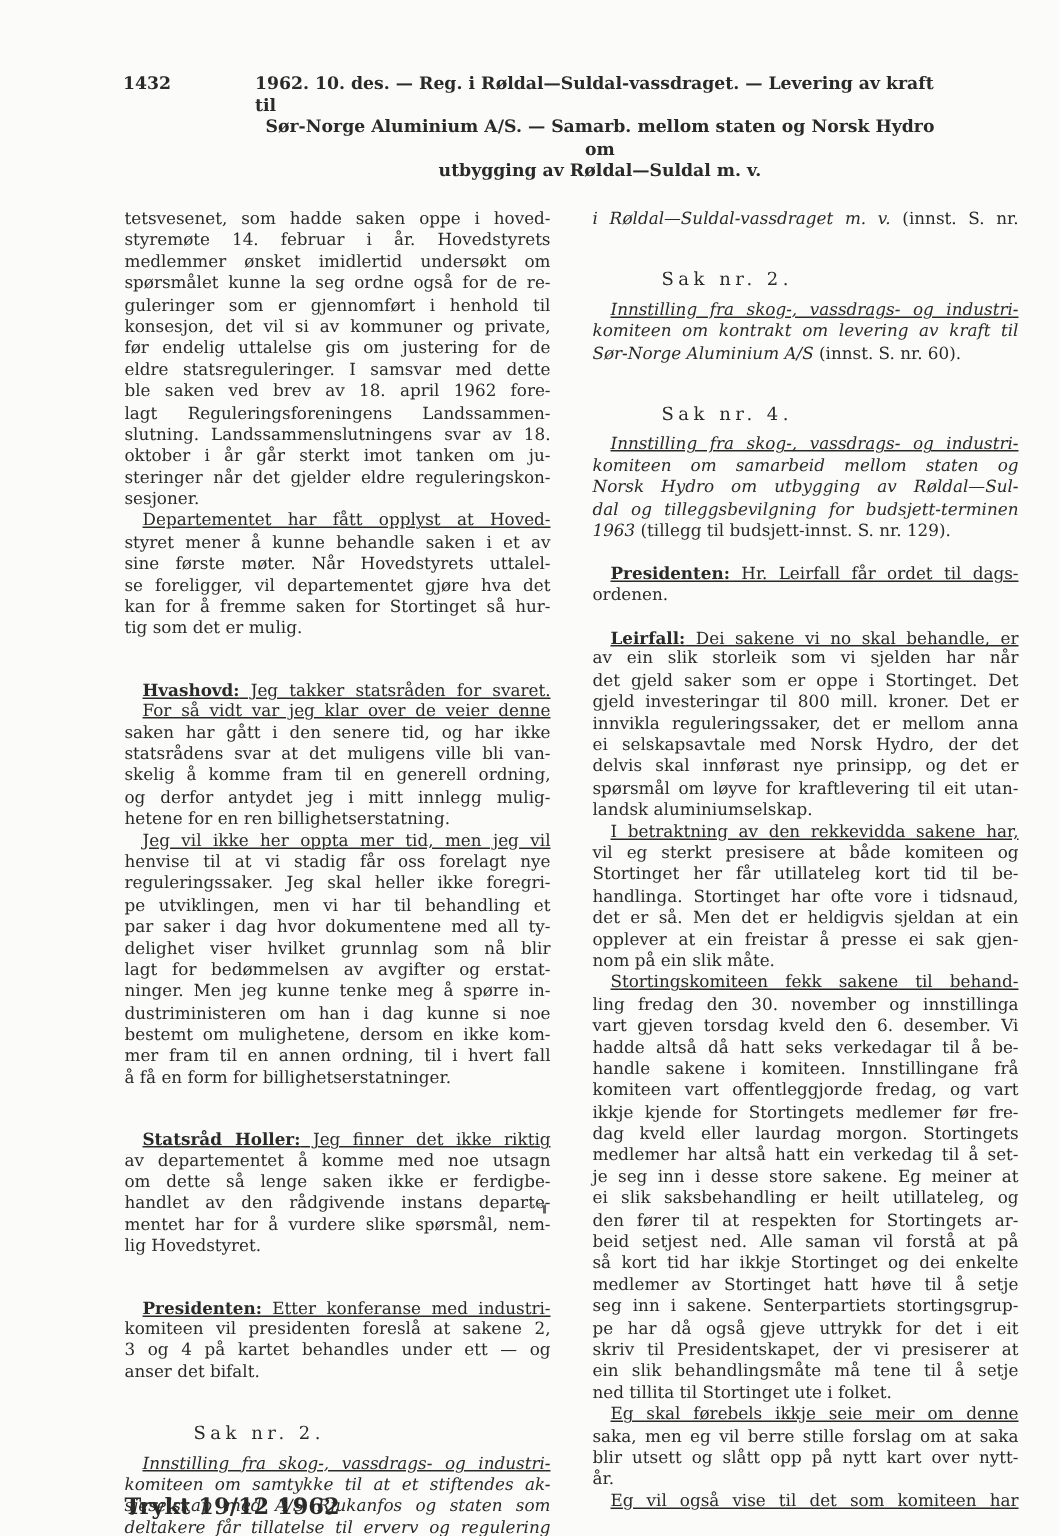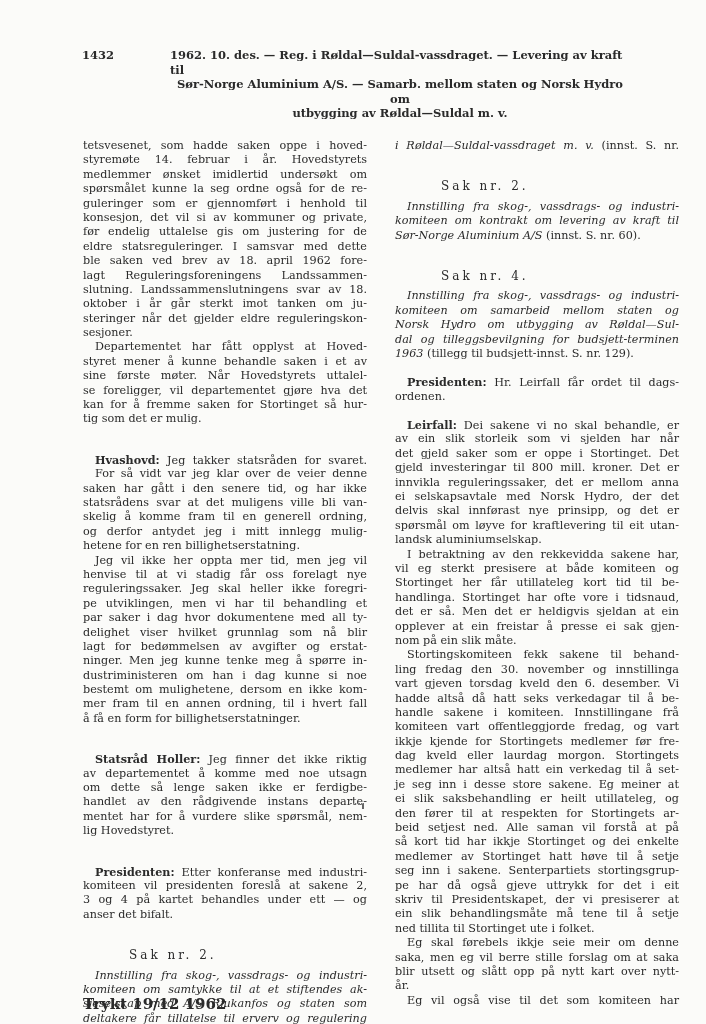--- a/index.html
+++ b/index.html
@@ -15,21 +15,21 @@
     }
     .running-head .l1 { display: block; text-align: left; }
     .col {
       position: absolute; top: 112px; width: 284px;
       font-size: 11.2px; line-height: 14.4px; margin-top: 27px;
     }
     .col.left { left: 83px; }
     .col.right { left: 395px; }
     .line { display: block; white-space: nowrap; text-align: justify; text-align-last: justify; height: 14.4px; overflow: visible; }
     .line.last { text-align-last: left; }
-    .line.indent { padding-left: 12px; }
+    .line.indent { padding-left: 12px; text-decoration: underline; }
     .gap { display: block; height: 14px; }
     .gap.big { height: 26px; }
     .sak { display: block; letter-spacing: 3px; padding-left: 46px; font-size: 12px; height: 14.4px; }
     .it { font-style: italic; }
     .sp { font-weight: bold; }
     .footer { position: absolute; left: 83px; top: 995px; font-size: 15px; font-weight: bold; }
     .mark { position: absolute; left: 350px; top: 803px; width: 12px; height: 5px; border-top: 1px dotted #777; border-right: 2px solid #666; }
   </style>
 </head>
 <body>

